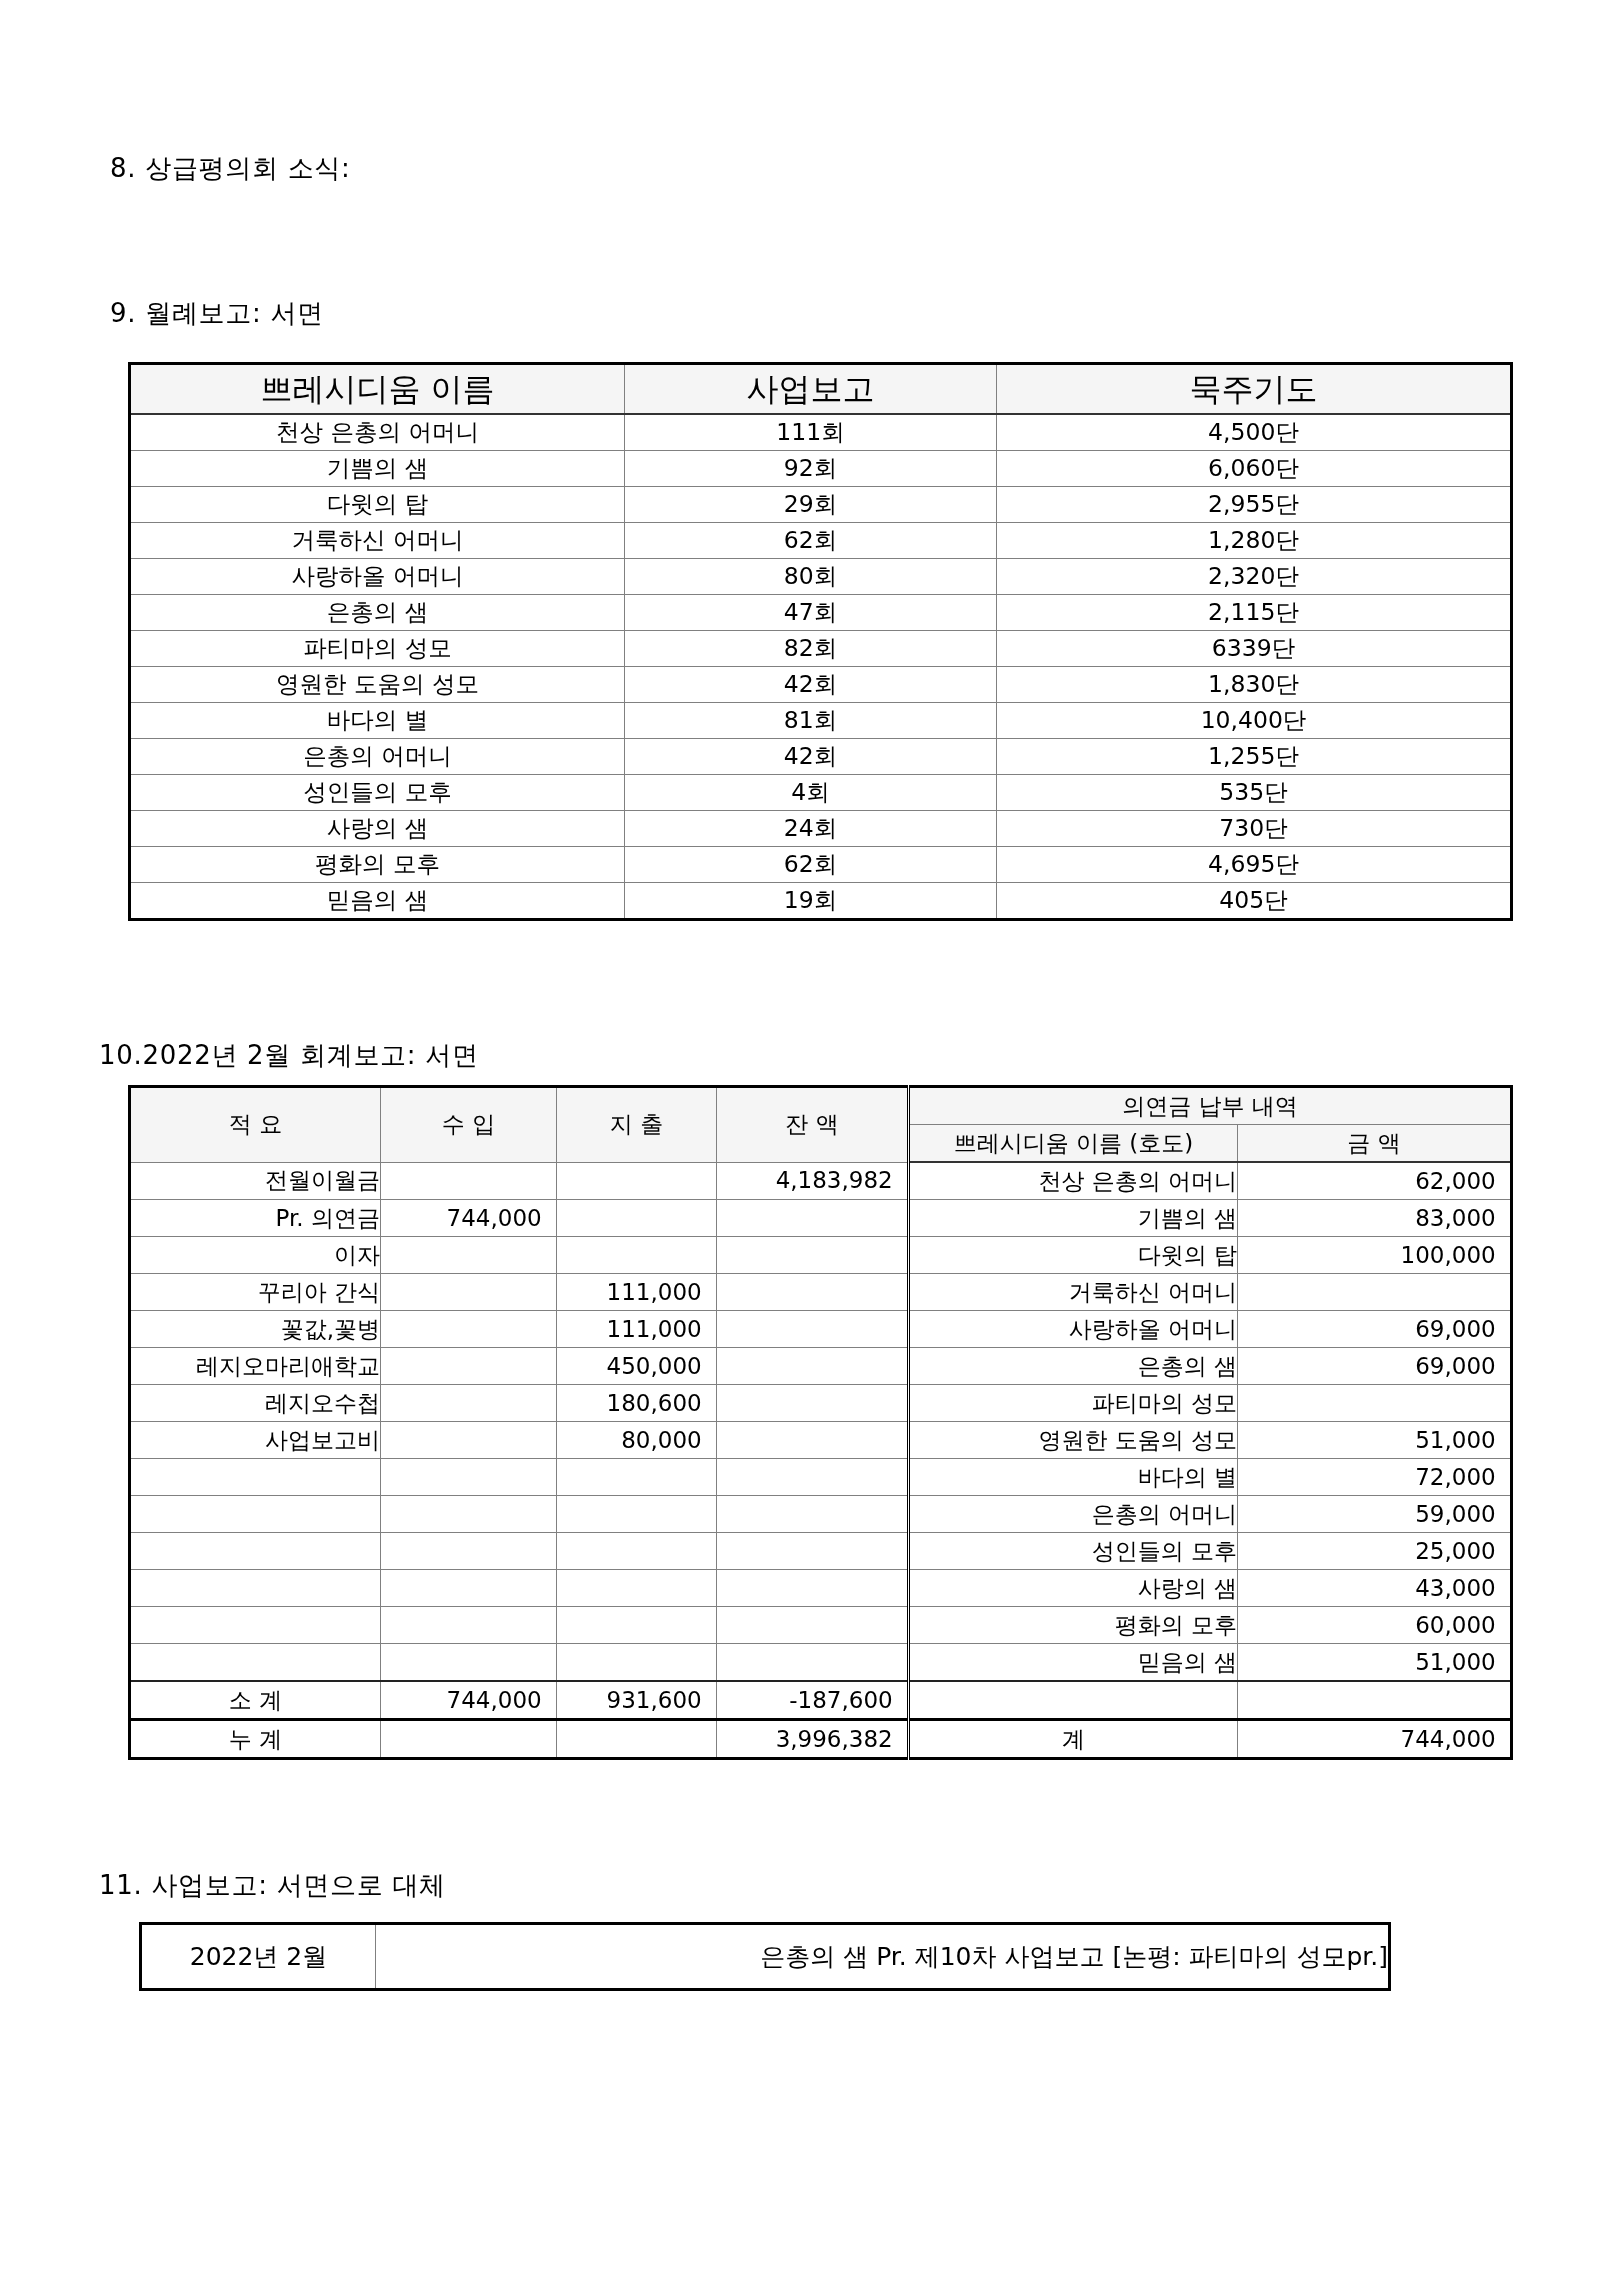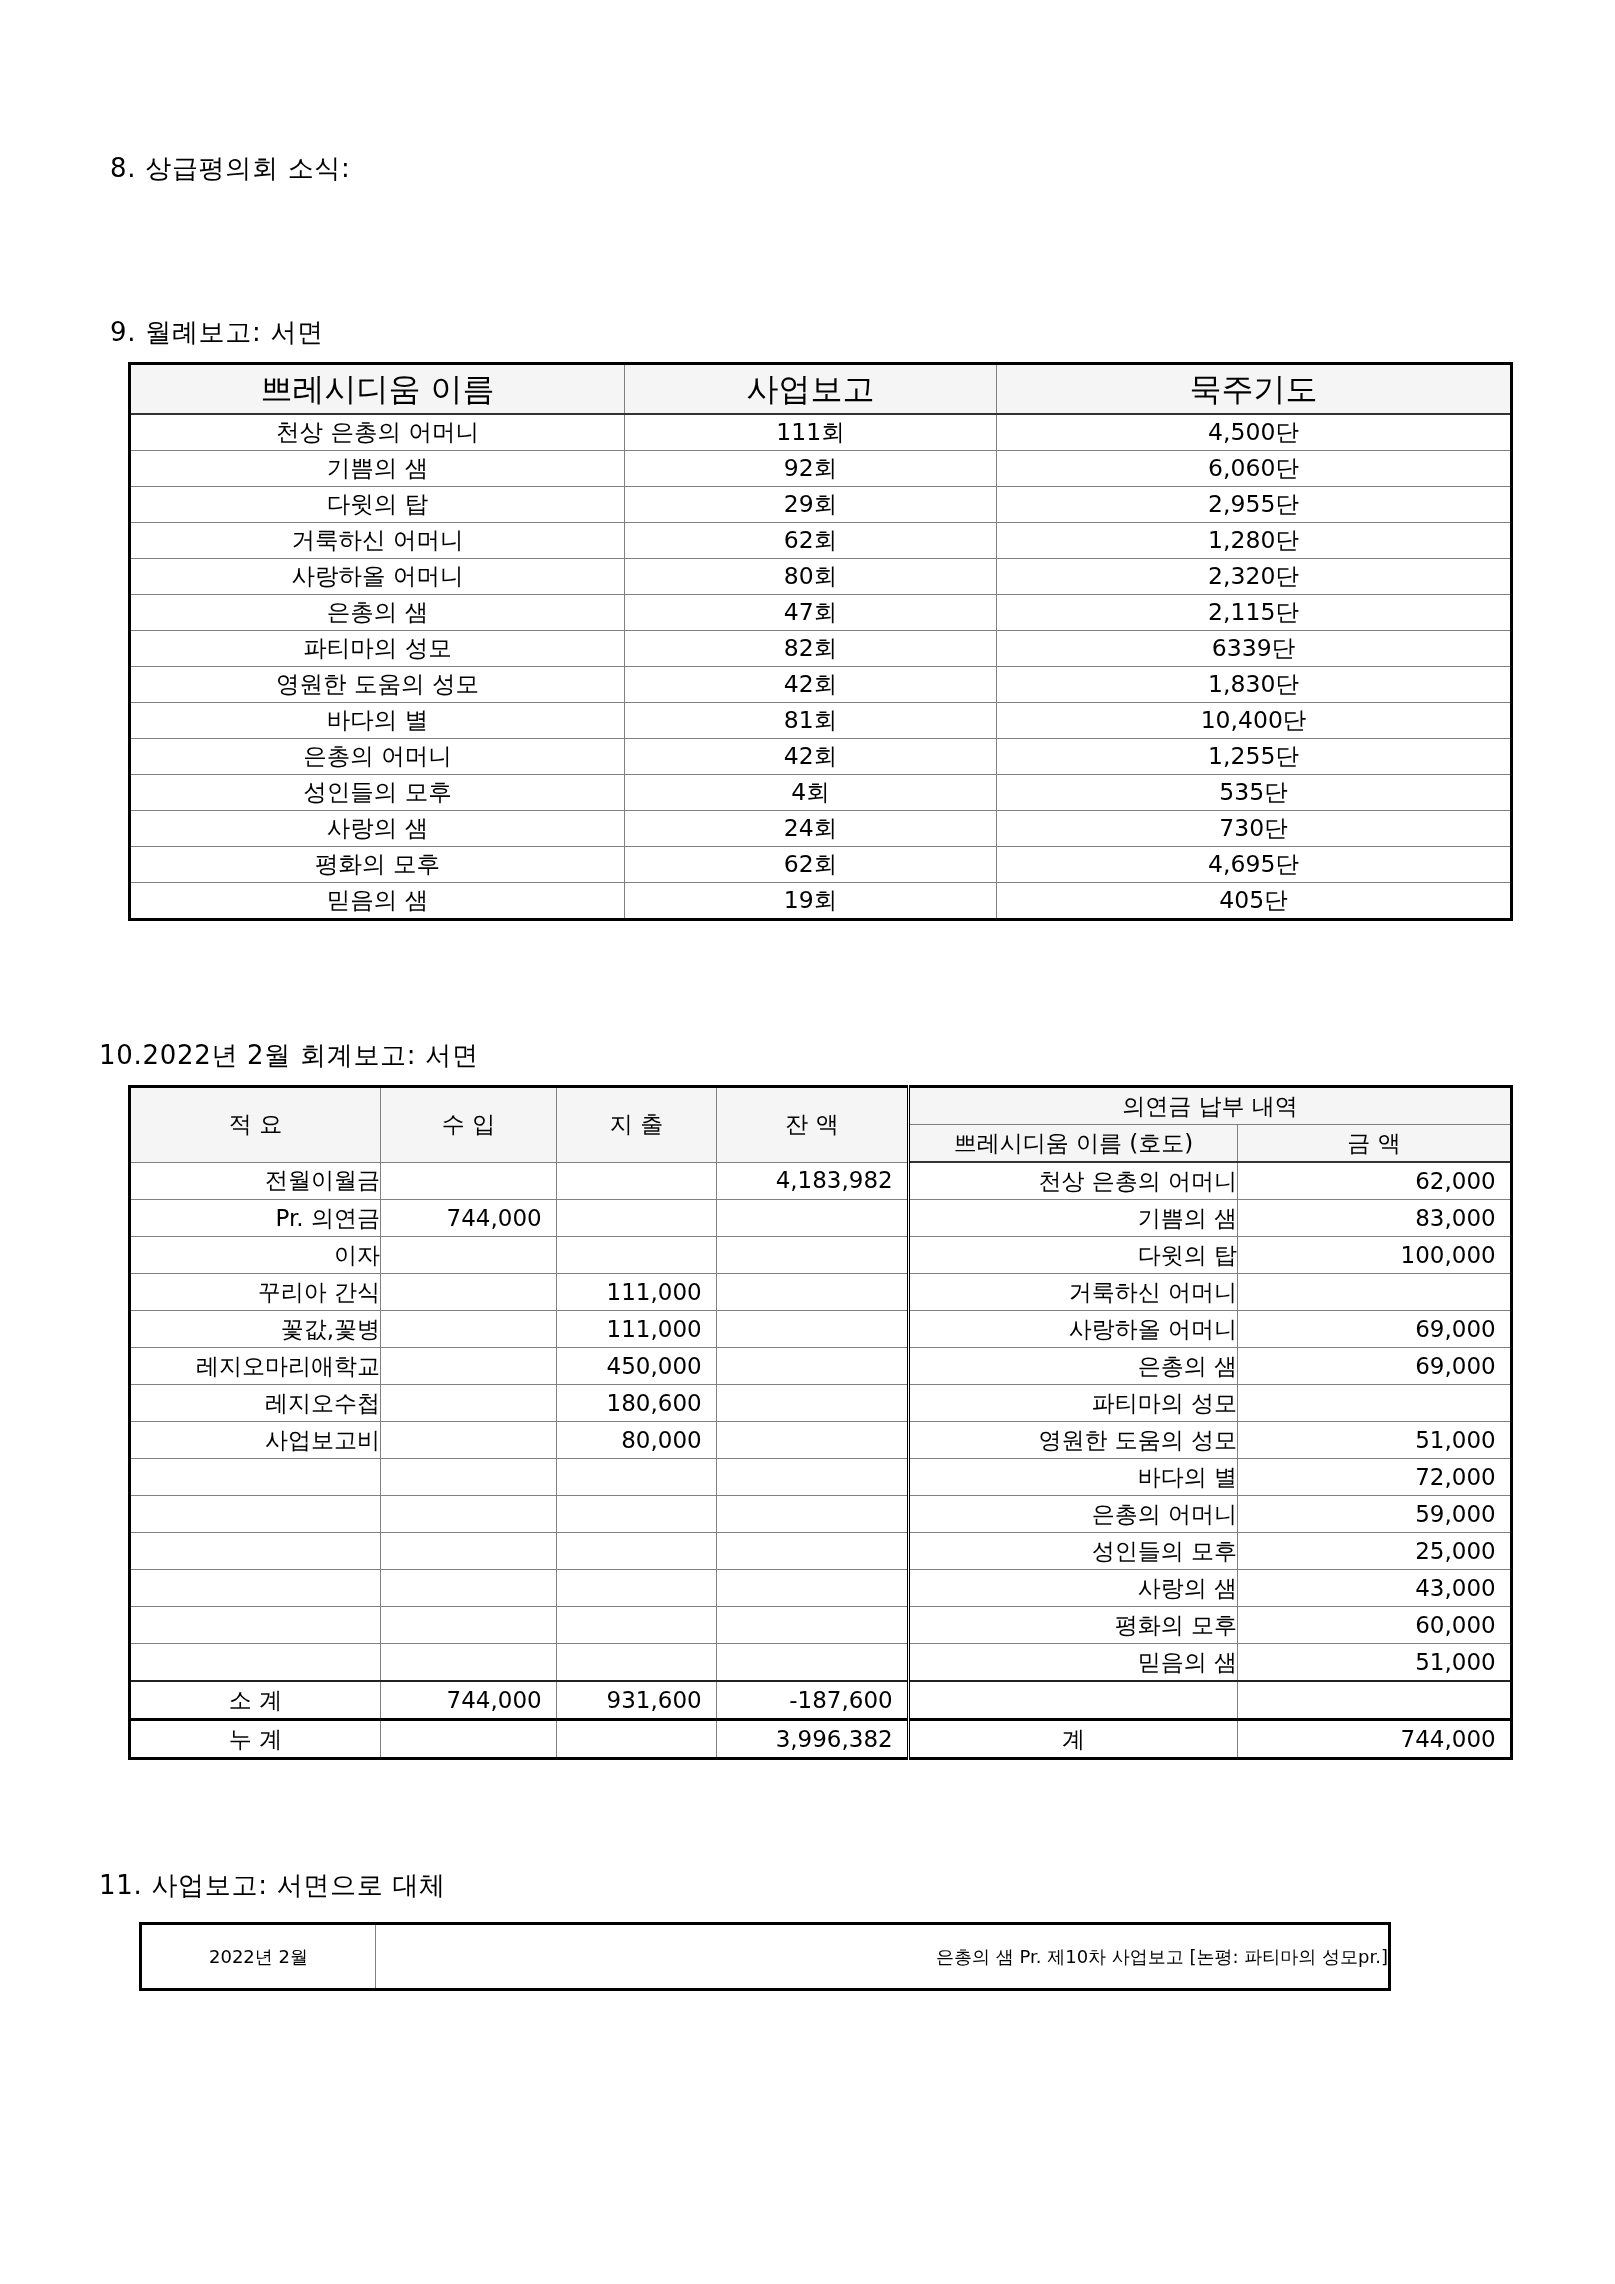--- a/index.html
+++ b/index.html
@@ -28,21 +28,21 @@
     position: absolute;
     font-size: 26px;
     letter-spacing: 0.7px;
     white-space: nowrap;
     line-height: 1;
   }
   .heading .num { }
   .heading .txt { }
 
   #heading-8  { left: 110px; top: 155px; }
-  #heading-9  { left: 110px; top: 300px; margin-top: 19px; }
+  #heading-9  { left: 110px; top: 300px; }
   #heading-10 { left: 99px; top: 1042px; }
   #heading-11 { left: 99px; top: 1872px; }
 
   
   table {
     border-collapse: collapse;
     table-layout: fixed;
     font-size: 23.5px;
     background: #ffffff;
   }
@@ -108,21 +108,21 @@
   #table-account thead th.hdr-top { border-bottom: 1.3px solid #808080; }
   #table-account thead tr.head-row2 th { border-bottom: 2.6px solid #333333; }
 
   
   #table-activity {
     position: absolute;
     left: 139px;
     top: 1922px;
     width: 1252px;
   }
-  #table-activity td { height: 63px; font-size: 18px; }
+  #table-activity td { height: 63px; font-size: 25px; }
   #table-activity .col-date { width: 235px; }
 </style>
 </head>
 <body>
 
 <div class="page">
 
   <div class="heading" id="heading-8">
     <span class="num">8.</span>
     <span class="txt">상급평의회 소식:</span>

